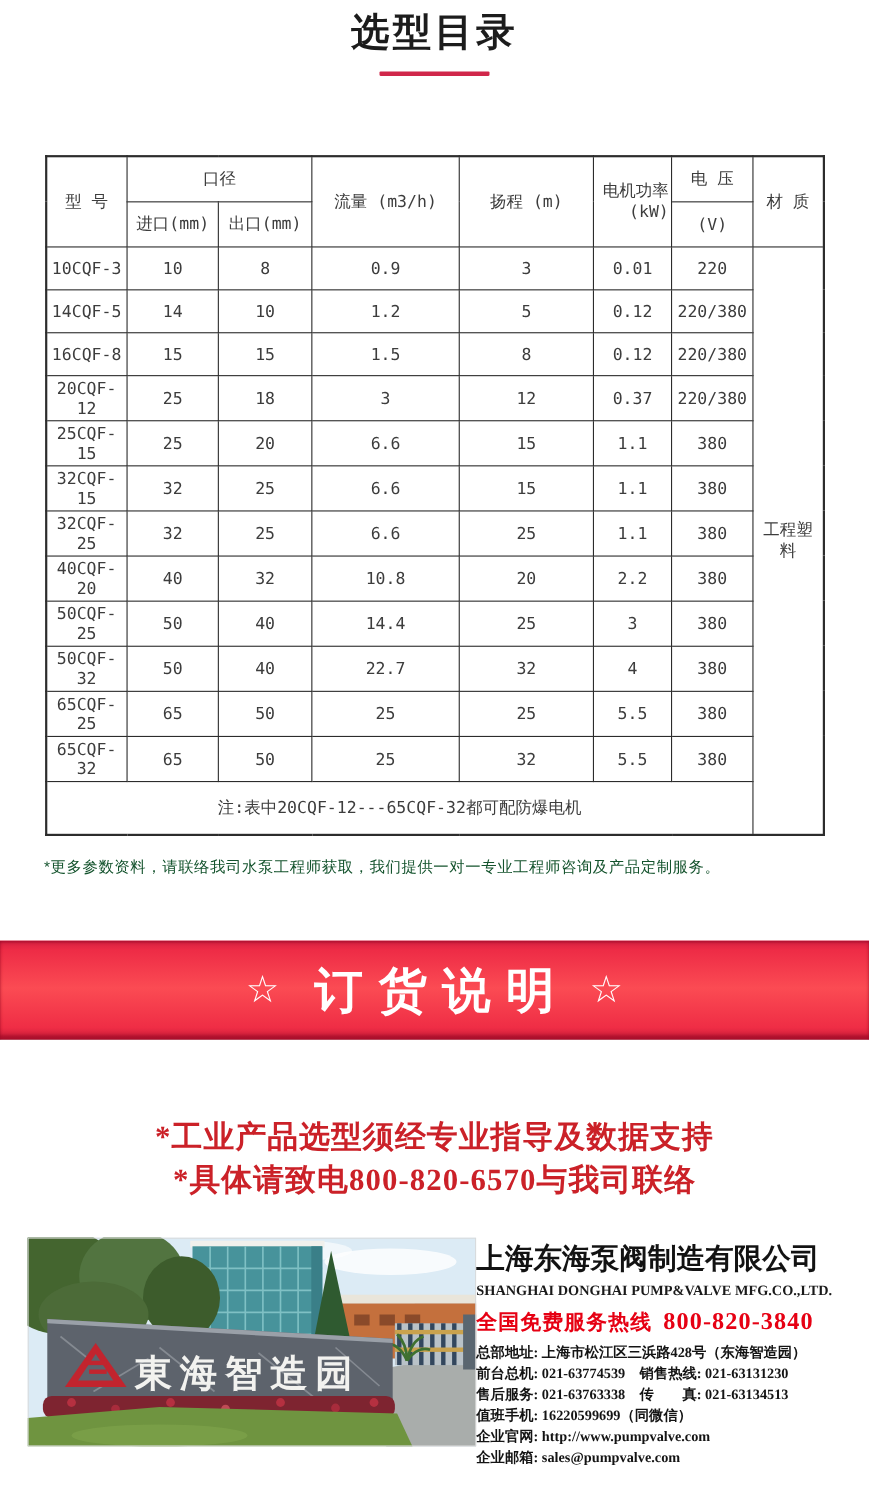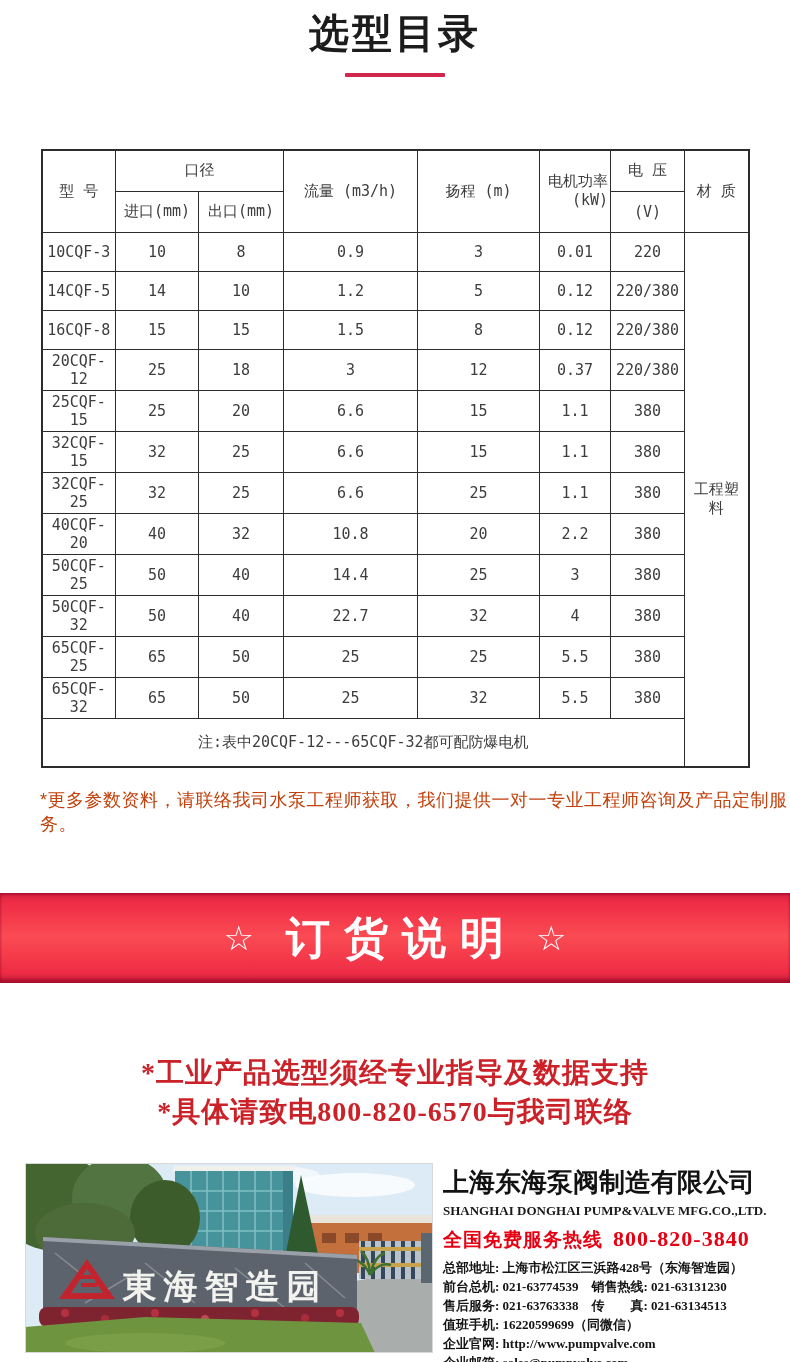--- a/index.html
+++ b/index.html
@@ -4,42 +4,42 @@
 <style>
   * { margin:0; padding:0; box-sizing:border-box; }
   html,body { background:#ffffff; }
   body {
     width:790px; height:1362px; overflow:hidden; position:relative;
     font-family:"Liberation Sans","DejaVu Sans",sans-serif; color:#222;
   }
   
   .title-wrap { padding-top:6px; text-align:center; }
   .page-title {
-    font-size:40px; font-weight:800; letter-spacing:3px; color:#1c1c1c;
+    font-size:35px; font-weight:800; letter-spacing:3px; color:#1c1c1c;
     font-family:"Liberation Sans","DejaVu Sans",sans-serif;
   }
   .title-divider { width:100px; height:4px; background:#d0274a; margin:12px auto 0; border-radius:1px; }
 
   
   .spec-table {
     width:707px; margin:72px auto 0; border-collapse:collapse; table-layout:fixed;
     font-family:"DejaVu Sans Mono","Liberation Mono",monospace;
     font-size:15px; color:#3d3d3d; border:2px solid #2c2c2c;
   }
   .spec-table th, .spec-table td {
     border:1px solid #2c2c2c; text-align:center; vertical-align:middle;
     font-weight:400; padding:2px;
   }
   .spec-table thead th { height:41px; }
   .spec-table tbody td { height:39px; }
   .spec-table .note-cell { height:49px;margin-top:40px; }
   .power-head div { line-height:19px;text-align:right; }
 
   
-  .footnote { margin:20px 0 0 40px; font-size:18px; color:#c2410c; letter-spacing:0.5px; }
+  .footnote { margin:20px 0 0 40px; font-size:14px; color:#14532d; letter-spacing:0.5px; }
 
   
   .order-banner {
     margin-top:57px; height:90px; width:790px;
     background:linear-gradient(180deg,#d62042 0%, #ee2c46 10%, #fb4b53 48%, #ef2d45 88%, #c81c3a 100%);
     box-shadow: inset 0 2px 2px rgba(130,0,30,.45), inset 0 -4px 3px rgba(140,0,30,.5);
     display:flex; align-items:center; justify-content:center; color:#ffffff;
   }
   .order-banner .star { font-size:34px; font-weight:400; padding:0 18px; }
   .order-banner .banner-text {
@@ -50,21 +50,21 @@
   
   .notice { margin-top:70px; text-align:center; color:#cb2128; }
   .notice div {
     font-family:"Liberation Serif","DejaVu Serif",serif;
     font-weight:900; font-size:28px; line-height:39px; letter-spacing:1px;
   }
 
   
   .bottom { display:flex; margin:32px 25px 0 25px; }
   .factory-photo { width:408px; height:190px; flex:0 0 408px; display:block; }
-  .company { width:322px; margin-left:10px; padding-top:2px; }
+  .company { width:322px; padding-top:2px; }
   .company-name-cn {
     font-size:26px; font-weight:800; color:#121212; letter-spacing:0px; white-space:nowrap;
     font-family:"Liberation Sans","DejaVu Sans",sans-serif;
   }
   .company-name-en {
     font-family:"Liberation Serif","DejaVu Serif",serif; font-weight:700;
     font-size:13px; margin-top:3px; color:#1a1a1a; white-space:nowrap;
   }
   .hotline {
     margin-top:7px; color:#e60013; font-weight:900; white-space:nowrap;

